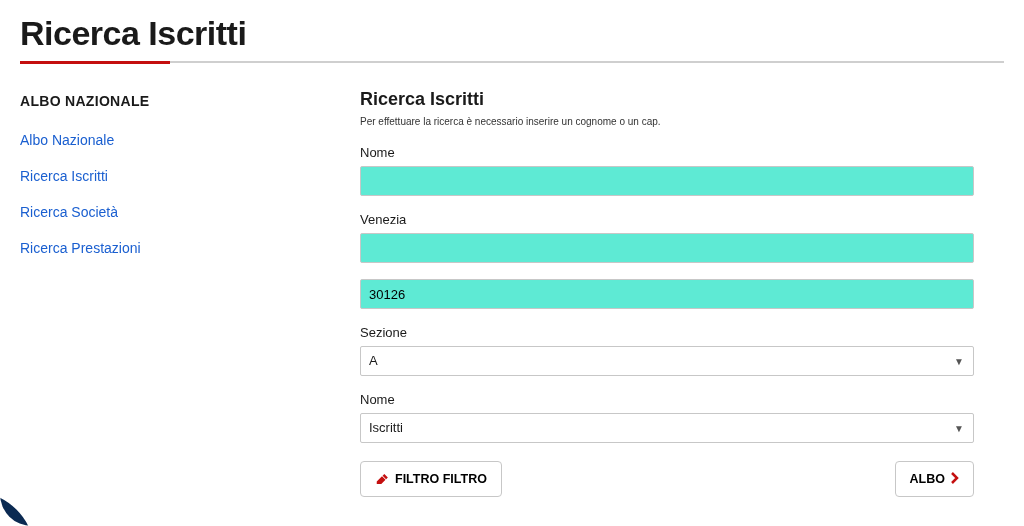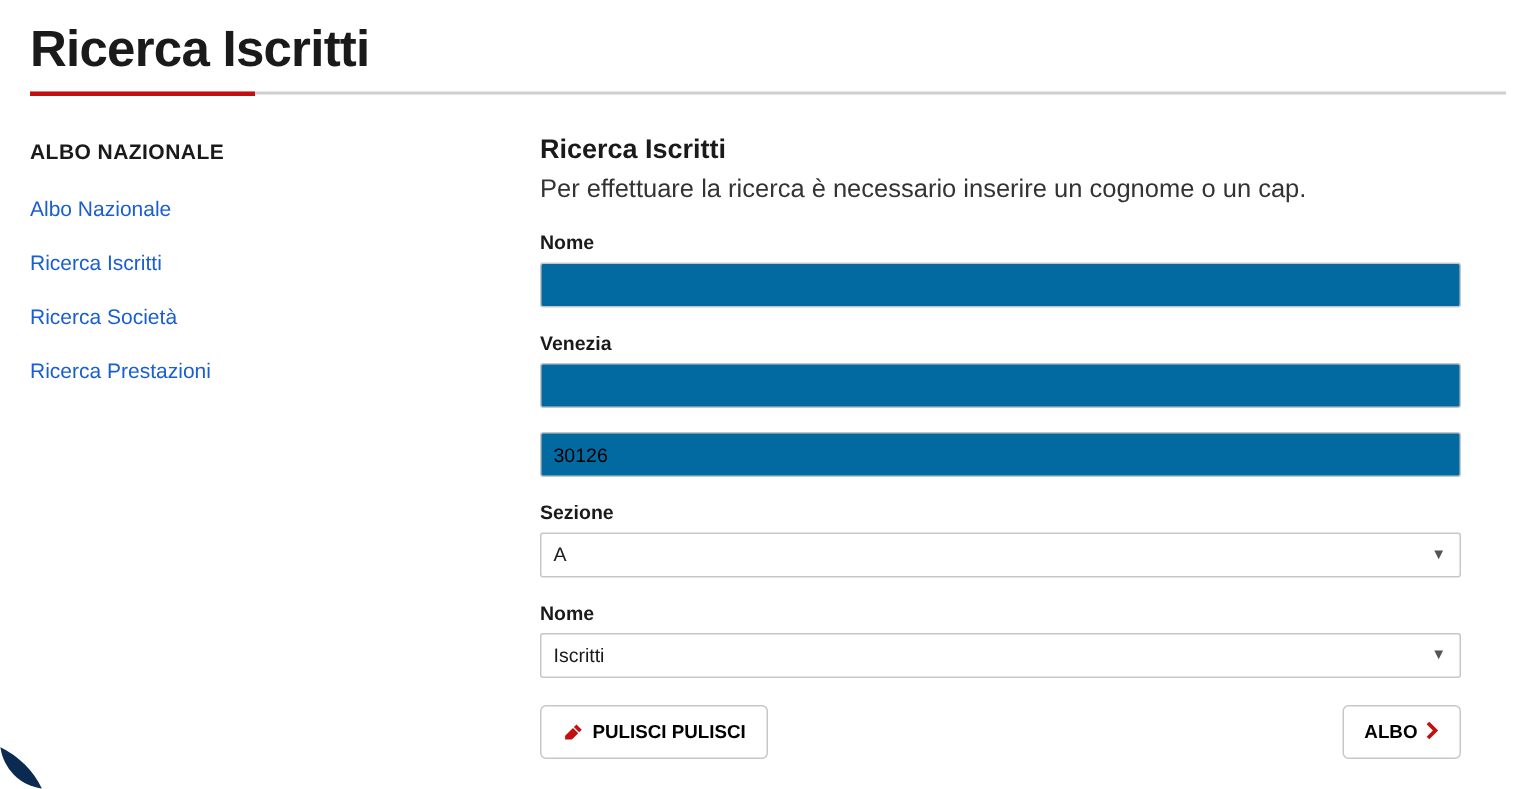--- a/index.html
+++ b/index.html
@@ -10,25 +10,25 @@
     .hr-wrap .grey { height: 2px; background: #cfcfcf; width: 100%; }
     .hr-wrap .red { position: absolute; left: 0; top: 0; height: 3px; width: 150px; background: #c40f0f; }
     .layout { display: flex; gap: 40px; }
     .sidebar { width: 300px; padding-top: 4px; }
     .sidebar-title { font-size: 14px; font-weight: 700; letter-spacing: 0.3px; margin-bottom: 22px; }
     .sidebar-list { list-style: none; }
     .sidebar-list li { margin-bottom: 18px; }
     .sidebar-list a { color: #1a5fd0; text-decoration: none; font-size: 14px; }
     .main { flex: 1; padding-right: 30px; }
     .form-title { font-size: 18px; font-weight: 700; margin-bottom: 6px; }
-    .form-desc { font-size: 17px; color: #333; margin-bottom: 18px; }
+    .form-desc { font-size: 10px; color: #333; margin-bottom: 18px; }
     .field { margin-bottom: 16px; }
     .field.tight { }
-    .field-label { font-size: 13px; font-weight: 700; display: block; margin-bottom: 6px; }
-    .input-text { width: 100%; height: 30px; border: 1px solid #c7c7c7; border-radius: 2px; padding: 0 8px; font-size: 13px; background: #0369a1; }
+    .field-label { font-size: 13px; font-weight: 400; display: block; margin-bottom: 6px; }
+    .input-text { width: 100%; height: 30px; border: 1px solid #c7c7c7; border-radius: 2px; padding: 0 8px; font-size: 13px; background: #5eead4; }
     .select-wrap { position: relative; }
     .select { width: 100%; height: 30px; border: 1px solid #c7c7c7; border-radius: 2px; background: #fff; padding: 0 28px 0 8px; font-size: 13px; line-height: 28px; cursor: pointer; user-select: none; }
     .caret { position: absolute; right: 10px; top: 50%; transform: translateY(-50%); pointer-events: none; color: #555; font-size: 10px; }
     .actions { display: flex; justify-content: space-between; margin: 18px 0 16px; }
     .btn { display: inline-flex; align-items: center; gap: 6px; height: 36px; padding: 0 14px; border: 1px solid #c7c7c7; border-radius: 4px; background: #fff; font-size: 12.5px; font-weight: 700; cursor: pointer; }
     .eraser-icon { color: #c40f0f; font-size: 13px; }
     .chev-right { color: #c40f0f; font-weight: 900; font-size: 14px; }
     .corner-arc { position: absolute; left: -86px; bottom: -86px; width: 120px; height: 120px; border: 14px solid #0b2a52; border-radius: 50%; }
   </style>
 </head>
@@ -86,21 +86,21 @@
         </div>
       </div>
 
       <div class="actions">
         <button class="btn">
           <span class="eraser-icon">
             <svg width="14" height="12" viewBox="0 0 24 20">
                 <path fill="#c40f0f" d="M3 16 L12 7 L18 13 L9 22 H4 L3 21 Z M13 6 L16 3 L22 9 L19 12 Z"></path>
               </svg>
           </span>
-          <span>PULISCI PULISCI</span>
+          <span>FILTRO FILTRO</span>
         </button>
         <button class="btn">
           <span>ALBO</span>
           <span class="chev-right">
             <svg width="8" height="12" viewBox="0 0 8 12">
                 <path fill="none" stroke="#c40f0f" stroke-width="2.5" d="M1 1 L6 6 L1 11"></path>
               </svg>
           </span>
         </button>
       </div>

